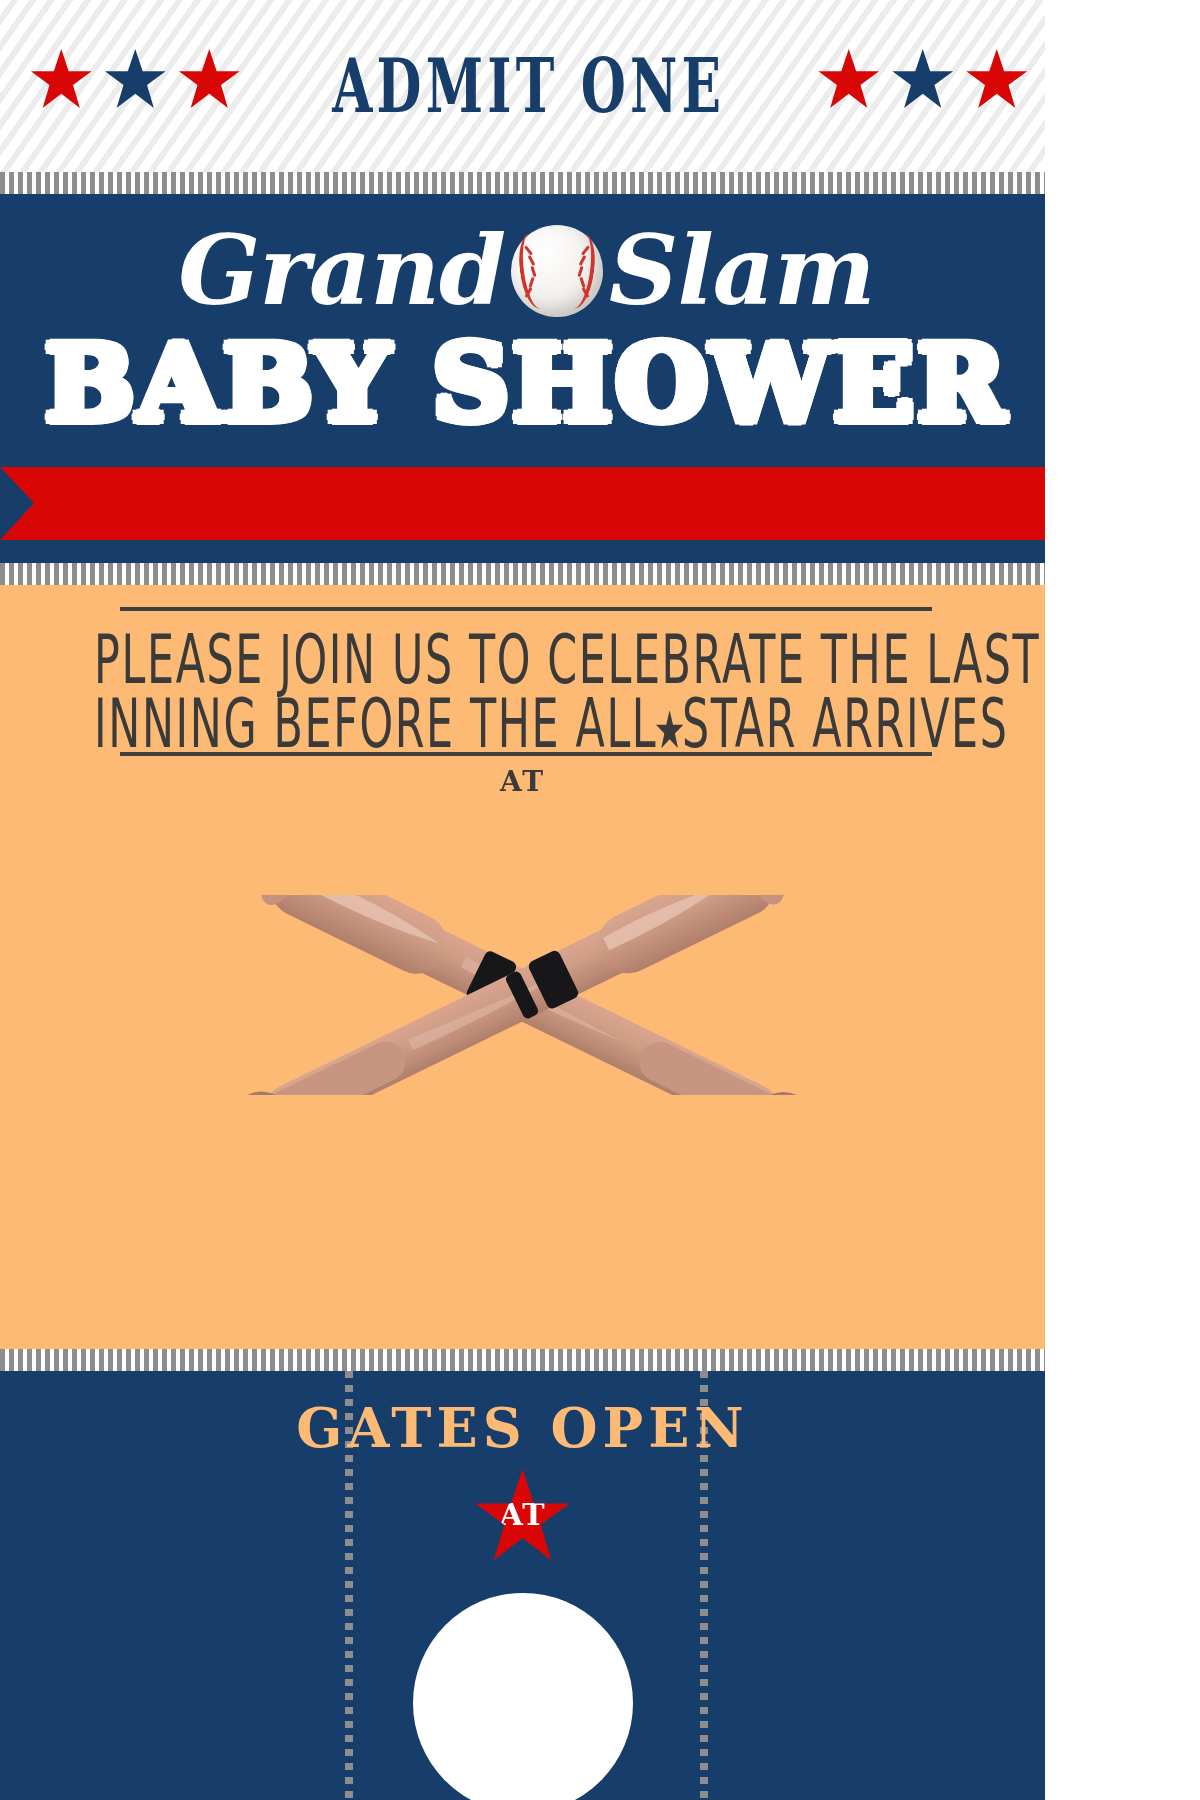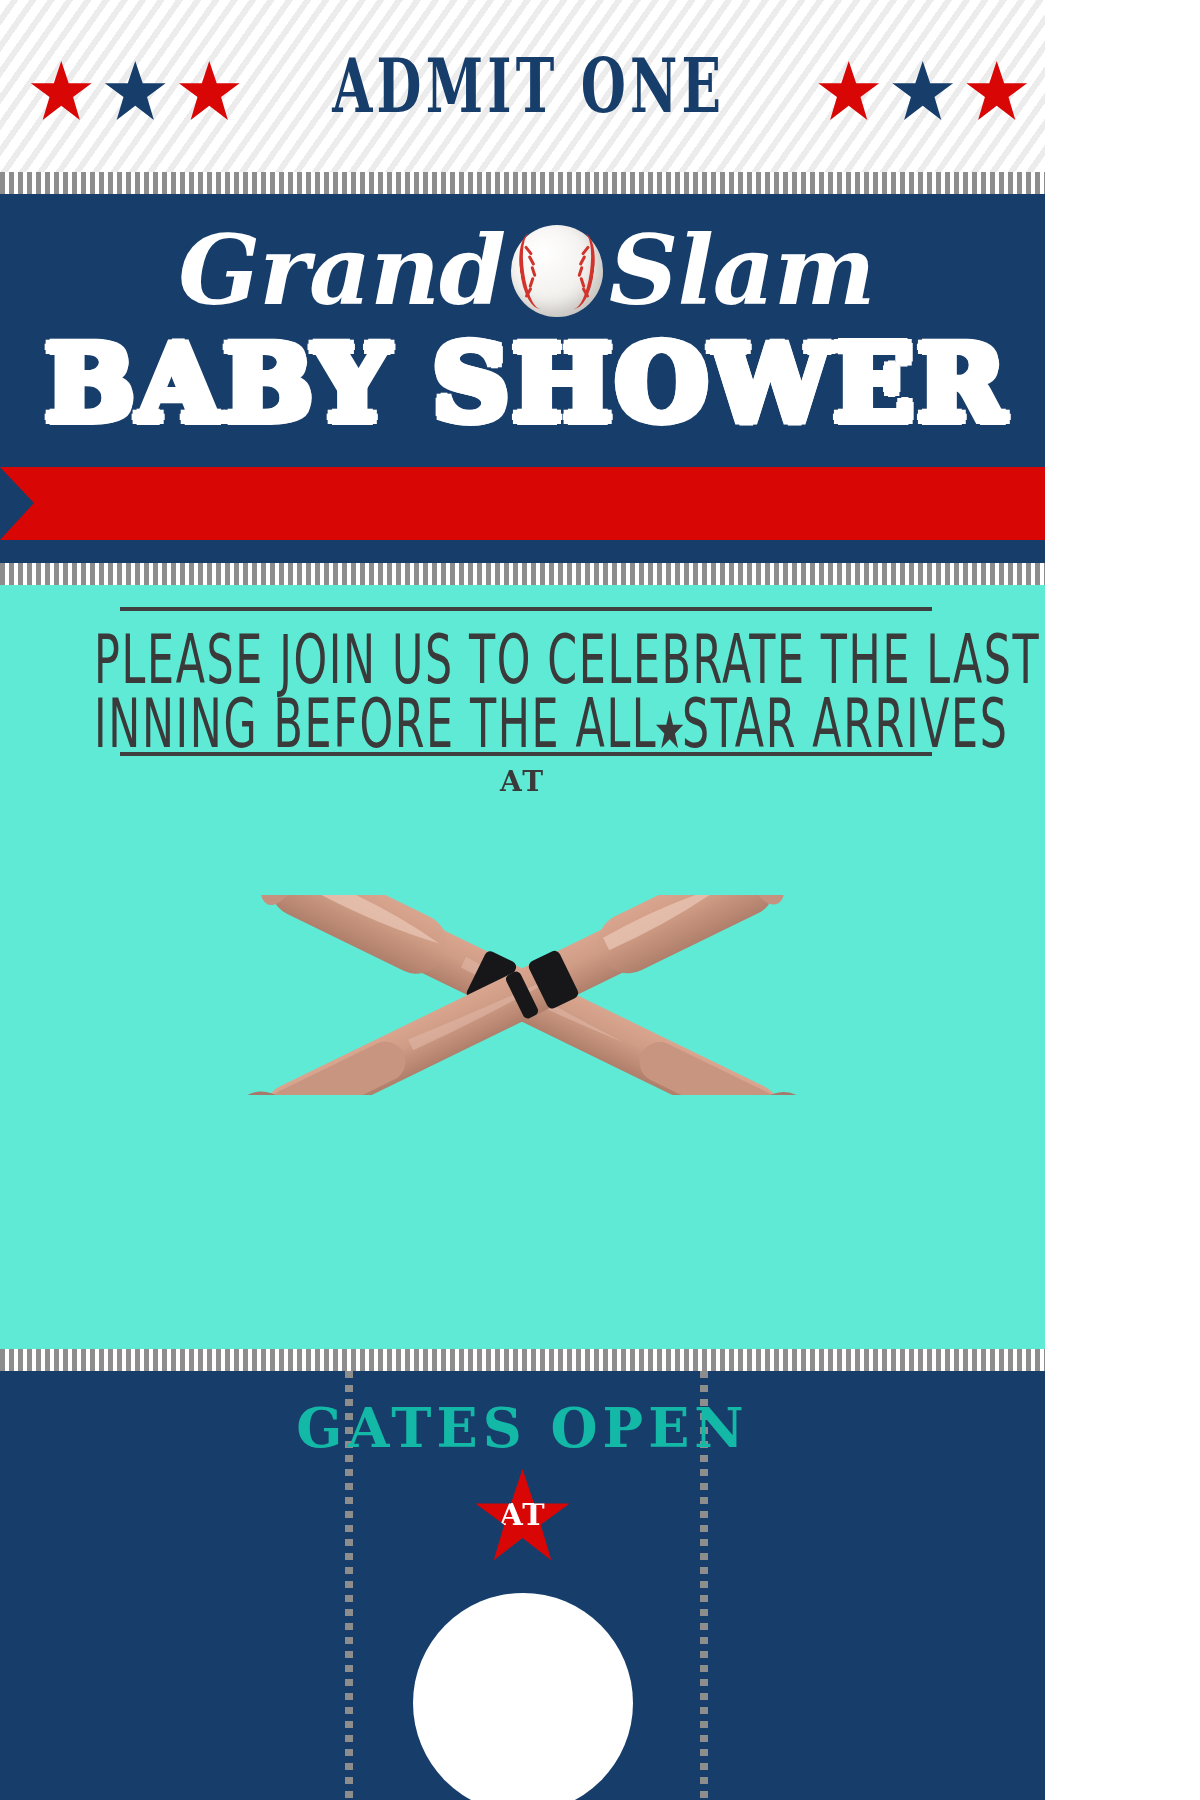--- a/index.html
+++ b/index.html
@@ -15,21 +15,21 @@
   
   .header{
     position:absolute;left:0;top:0;width:1045px;height:172px;
     background:
       repeating-linear-gradient(125deg,
         #ffffff 0px,#ffffff 9px,
         #ececed 9px,#ececed 15px);
     display:flex;align-items:center;justify-content:center;
     overflow:hidden;
   }
-  .hdr-inner{display:flex;align-items:flex-end;justify-content:center;gap:0px;width:100%;margin-left:13px;}
+  .hdr-inner{display:flex;align-items:flex-start;justify-content:center;gap:0px;width:100%;margin-left:13px;}
   .star{
     width:62px;height:62px;flex:none;margin:0 6px;
     clip-path:polygon(50% 0%,62% 36%,99% 36%,69% 58%,80% 95%,50% 72%,20% 95%,31% 58%,1% 36%,38% 36%);
   }
   .star.red{background:#d90606;}
   .star.navy{background:#173e6b;}
   .admit{
     color:#173e6b;
     font-family:"DejaVu Serif",serif;
     font-weight:700;
@@ -106,21 +106,21 @@
   }
 
   
   .ribbon{
     position:absolute;left:0;top:273px;width:1045px;height:73px;
     background:#d90606;
     clip-path:polygon(0 0, 1045px 0, 1045px 73px, 0 73px, 34px 36px);
   }
 
   
-  .body-area{position:absolute;left:0;top:585px;width:1045px;height:764px;background:#5eead4;}
+  .body-area{position:absolute;left:0;top:585px;width:1045px;height:764px;background:#fdba74;}
   .rule{
     position:absolute;height:4px;background:#3f3f3f;left:120px;width:812px;
   }
   .rule-top{top:22px;}
   .rule-bot{top:167px;}
   .bodyline{
     position:absolute;left:0;width:100%;text-align:center;
     color:#3a3a3a;
     font-family:"DejaVu Sans Condensed","Liberation Sans Narrow","Liberation Sans",sans-serif;
     font-weight:400;
@@ -156,21 +156,21 @@
   .dashline{
     position:absolute;top:0;width:8px;height:429px;
     background:repeating-linear-gradient(180deg,
       #8d8d8d 0px,#8d8d8d 7px,
       rgba(0,0,0,0) 7px,rgba(0,0,0,0) 14px);
   }
   .dash-l{left:345px;}
   .dash-r{left:700px;}
   .gates{
     position:absolute;top:30px;left:0;width:100%;text-align:center;
-    color:#14b8a6;
+    color:#fdba74;
     font-family:"DejaVu Serif",serif;
     font-weight:700;
     font-size:54px;
     letter-spacing:5px;
     line-height:1;
     white-space:nowrap;
   }
   .starbadge{
     position:absolute;top:98px;left:50%;margin-left:-48px;
     width:96px;height:96px;

